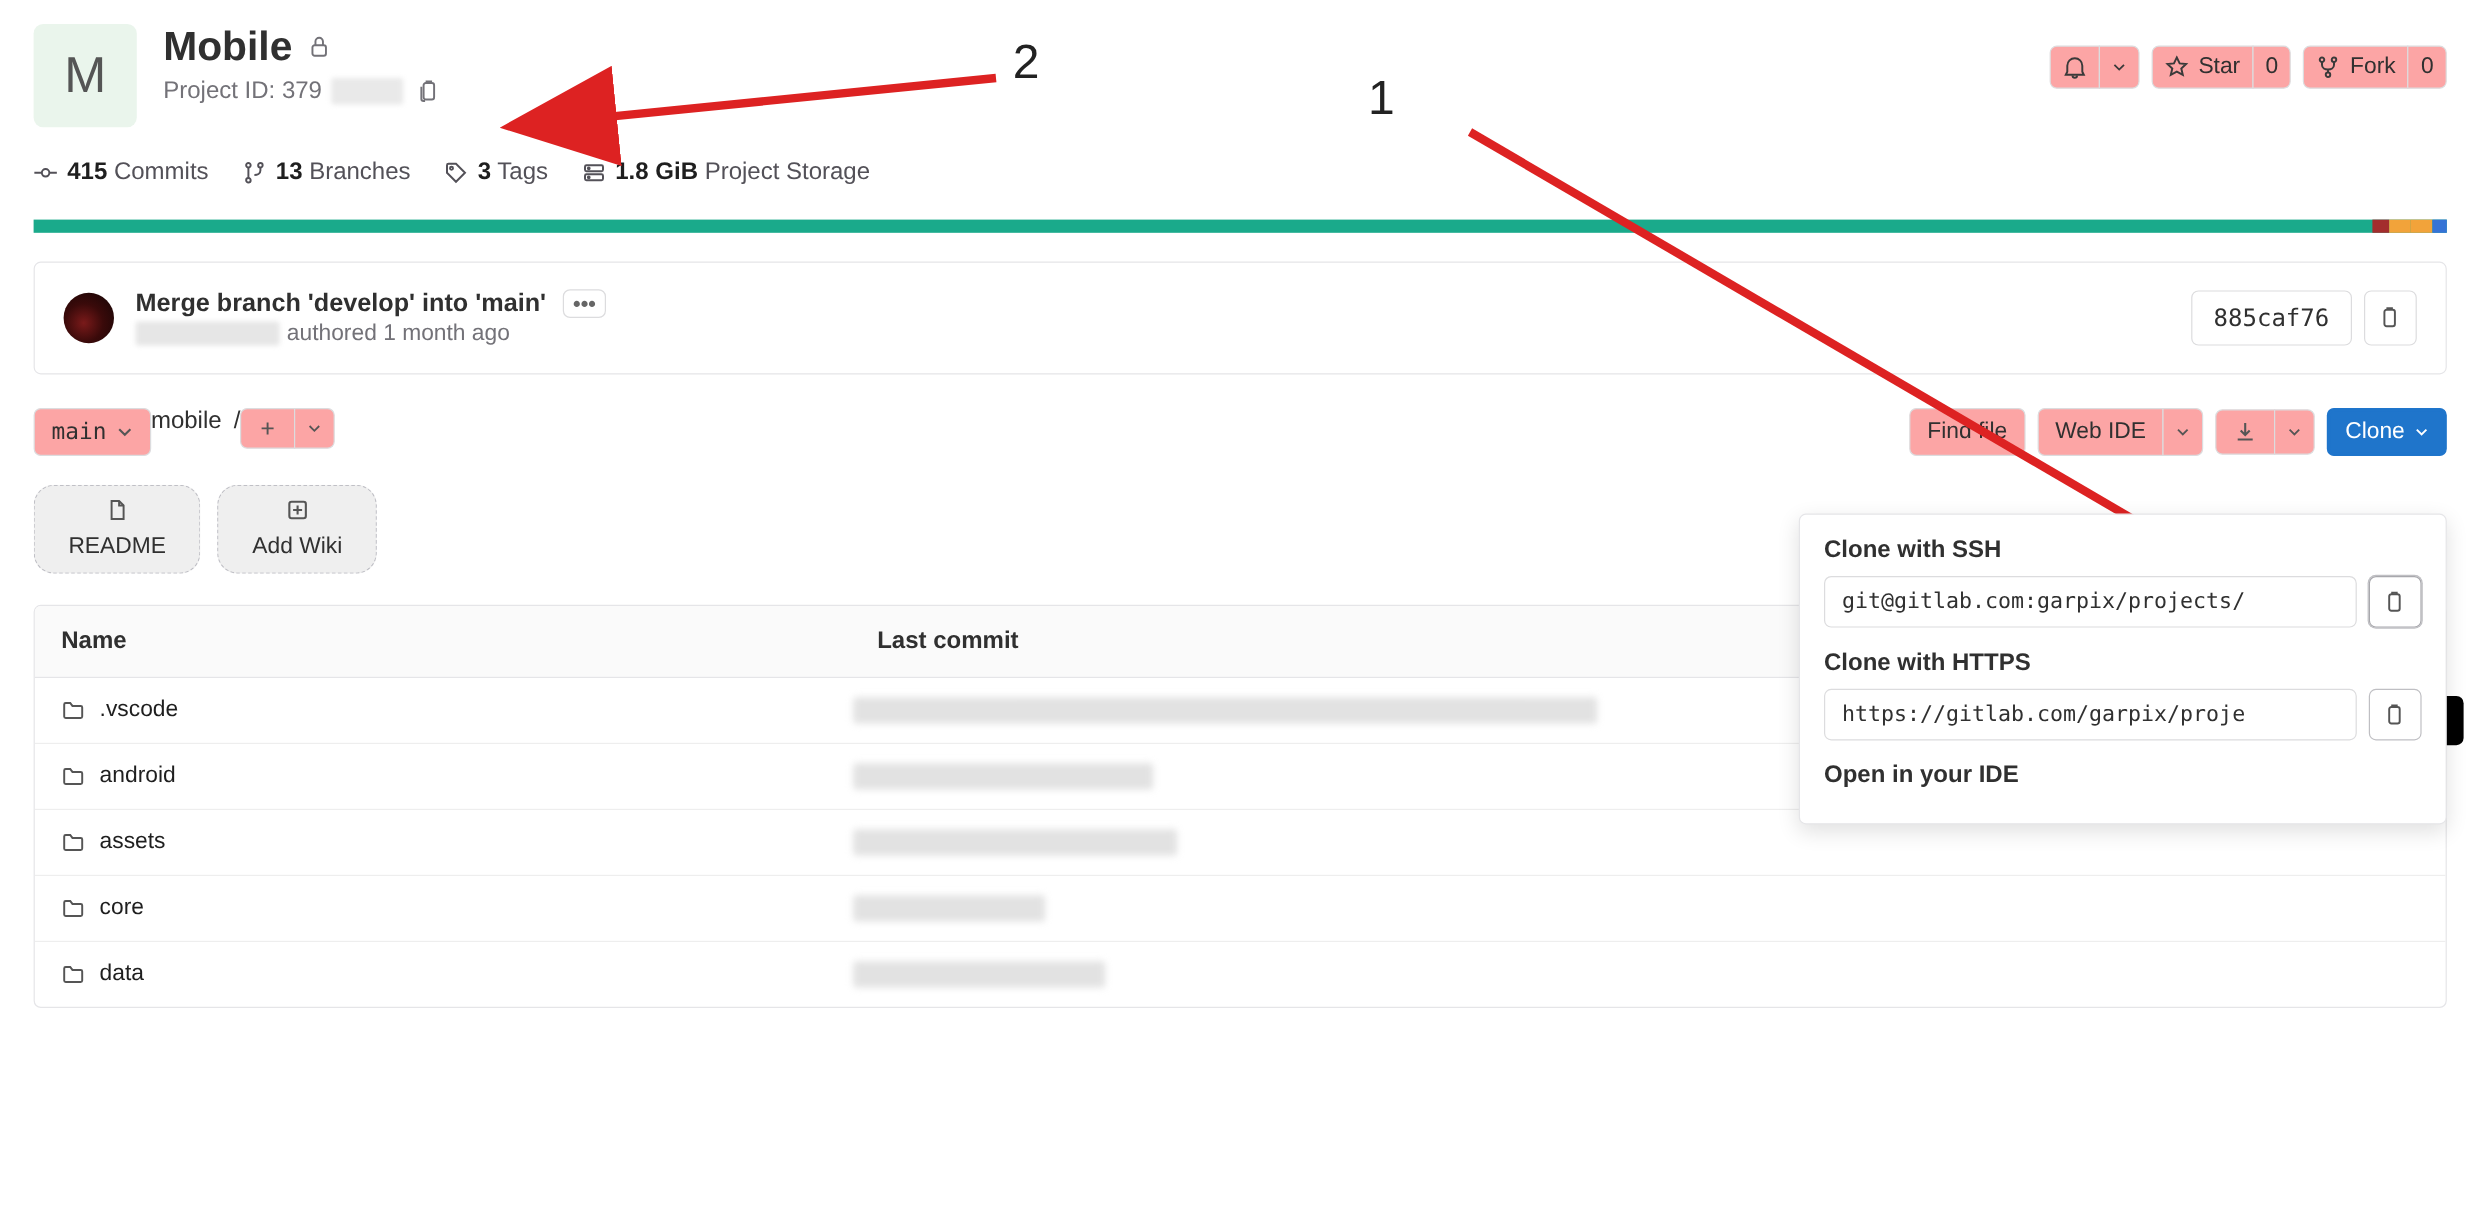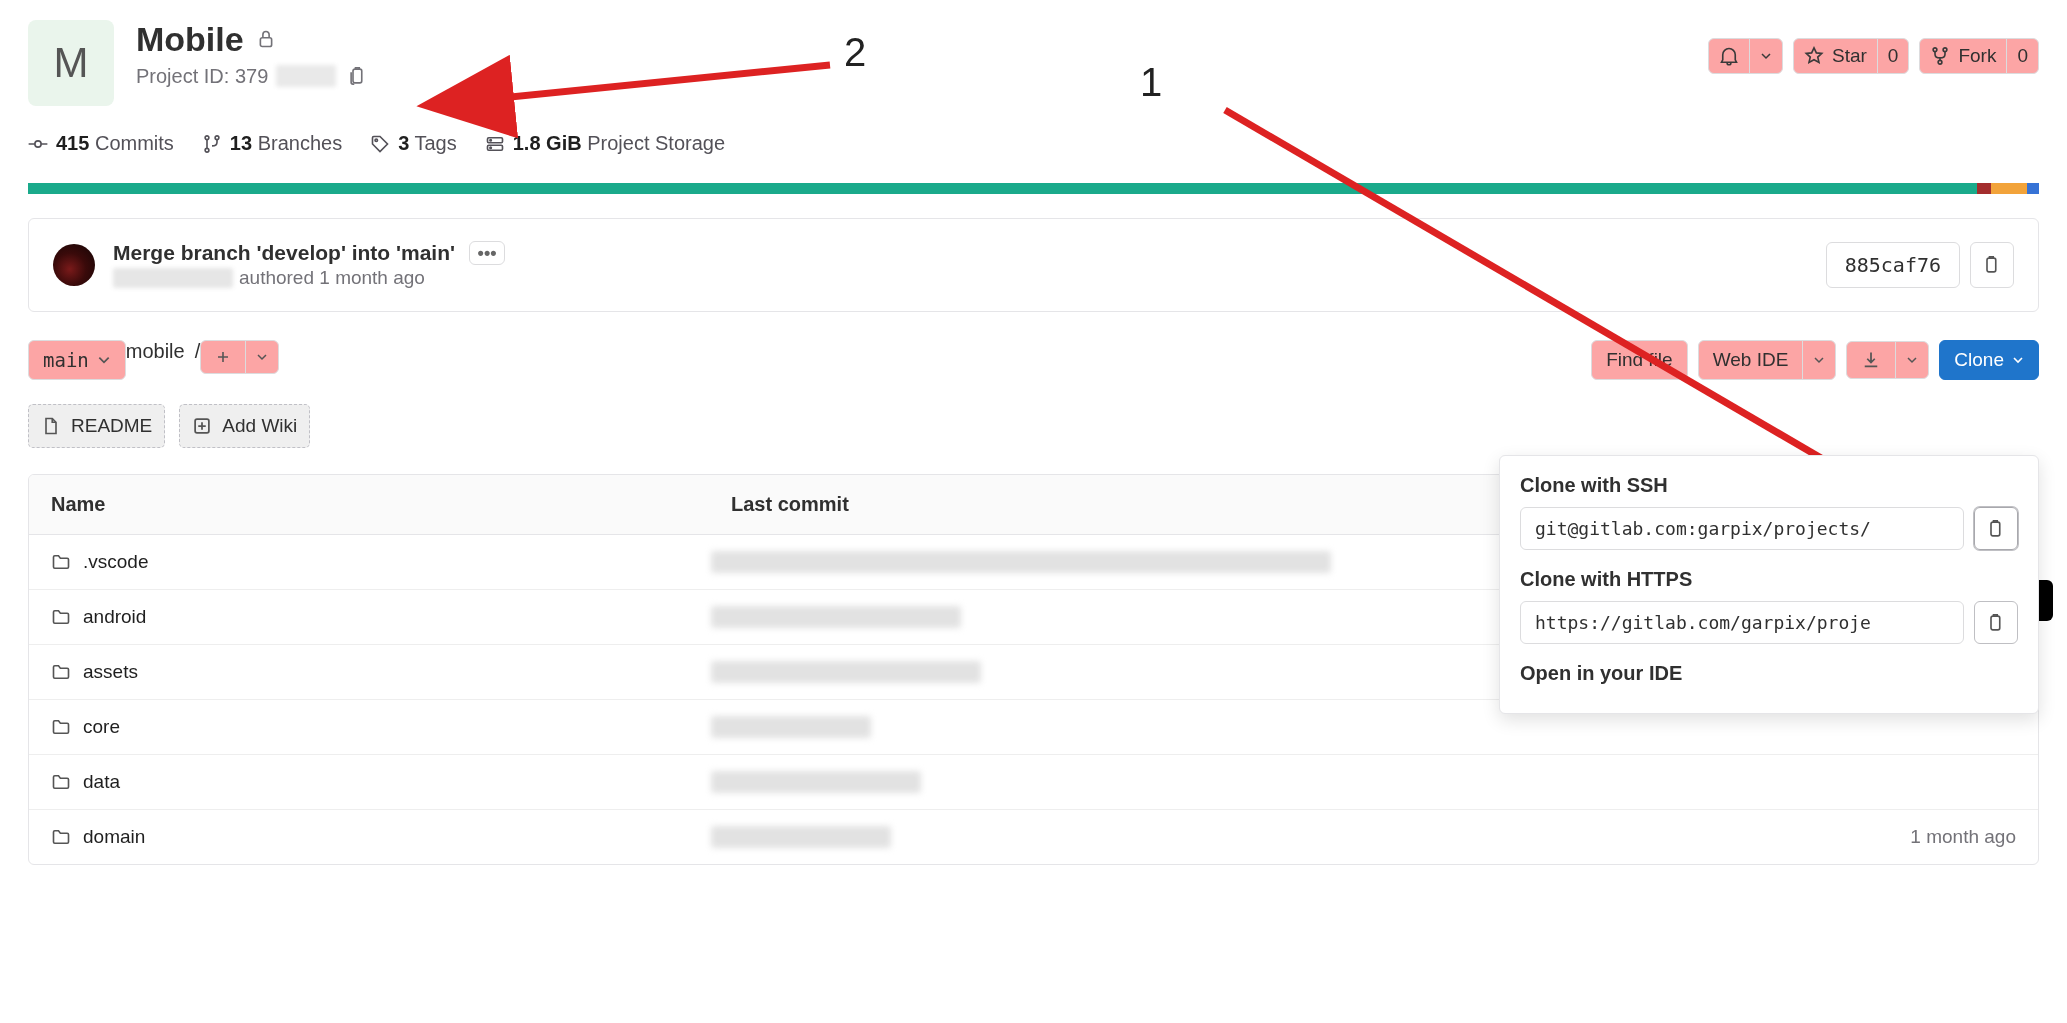--- a/index.html
+++ b/index.html
@@ -56,40 +56,40 @@
   .copy-box { border:1px solid #dcdcde; border-radius:6px; width:44px; display:flex; align-items:center; justify-content:center; }
   .toolbar { display:flex; align-items:flex-start; gap:0; margin-top:28px; }
   .mono { font-family:"SFMono-Regular", Menlo, Consolas, monospace; }
   .breadcrumb { font-size:20px; display:flex; align-items:center; gap:10px; }
   .toolbar-right { margin-left:auto; display:flex; gap:10px; align-items:center; }
   .btn-primary {
     background:#1f75cb; color:#fff; border:1px solid #1f75cb;
     box-shadow: 0 0 0 2px #1f75cb inset, 0 0 0 3px #fff;
   }
   .dash-btn {
-    border:1px dashed #c0c0c6; border-radius:5px; padding:10px 12px;
-    display:inline-flex; align-items:center; gap:10px; font-size:19px; color:#303030;
+    border:1px dashed #c0c0c6; border-radius:17px; padding:10px 28px;
+    display:inline-flex; align-items:center; gap:10px; font-size:19px; color:#303030;flex-direction:column;
   }
   .secondary-row { display:flex; gap:14px; margin-top:24px; }
   .table { margin-top:26px; border:1px solid #e5e5e8; border-radius:6px; overflow:hidden; }
   .thead { display:flex; background:#fafafa; border-bottom:1px solid #e5e5e8; }
   .th { padding:18px 22px; font-weight:700; font-size:20px; }
   .th.name { width:680px; }
   .th.commit { flex:1; }
   .th.update { width:220px; text-align:right; }
   .trow { display:flex; align-items:center; border-bottom:1px solid #eee; padding:16px 22px; }
   .trow:last-child { border-bottom:none; }
   .tname { width:660px; display:flex; align-items:center; gap:12px; color:#1f1f1f; }
   .tcommit { flex:1; }
   .blur-line { height:22px; background:#e2e2e2; filter:blur(3px); border-radius:3px; }
   .tupdate { width:200px; text-align:right; color:#737278; }
 
   
   .clone-menu {
-    position:absolute; right:28px; top:455px; width:540px;
+    position:absolute; right:28px; top:428px; width:540px;
     background:#fff; border:1px solid #e5e5e8; border-radius:6px;
     box-shadow: 0 6px 18px rgba(0,0,0,.12);
     padding:18px 20px 18px 20px; z-index:10;
   }
   .cm-section-title { font-weight:700; font-size:20px; margin-bottom:10px; }
   .cm-input-row { display:flex; gap:10px; margin-bottom:18px; }
   .cm-input {
     flex:1; border:1px solid #dcdcde; border-radius:6px; padding:10px 14px;
     font-family:"SFMono-Regular", Menlo, Consolas, monospace; font-size:18px;
     white-space:nowrap; overflow:hidden;
@@ -386,34 +386,20 @@
           <path d="M2 4a1 1 0 0 1 1-1h3l1.5 2H13a1 1 0 0 1 1 1v6a1 1 0 0 1-1 1H3a1 1 0 0 1-1-1V4Z"></path>
         </svg>
       </span>
       <span>data</span>
     </div>
     <div class="tcommit">
             <div class="blur-line" style="width:210px"></div>
           </div>
     <div class="tupdate"></div>
         </div>
-        <div class="trow">
-    <div class="tname">
-      <span>
-        <svg class="svg16" viewBox="0 0 16 16" fill="none" stroke="#555" stroke-width="1.3">
-          <path d="M2 4a1 1 0 0 1 1-1h3l1.5 2H13a1 1 0 0 1 1 1v6a1 1 0 0 1-1 1H3a1 1 0 0 1-1-1V4Z"></path>
-        </svg>
-      </span>
-      <span>domain</span>
-    </div>
-    <div class="tcommit">
-            <div class="blur-line" style="width:180px"></div>
-          </div>
-    <div class="tupdate">1 month ago</div>
-        </div>
       </div>
   </div>
 </div>
 
 <div class="clone-menu">
   <div class="cm-section-title">Clone with SSH</div>
   <div class="cm-input-row">
     <div class="cm-input">git@gitlab.com:garpix/projects/</div>
     <div class="cm-copy active">
       <svg class="svg16" viewBox="0 0 16 16" fill="none" stroke="#555" stroke-width="1.3">

